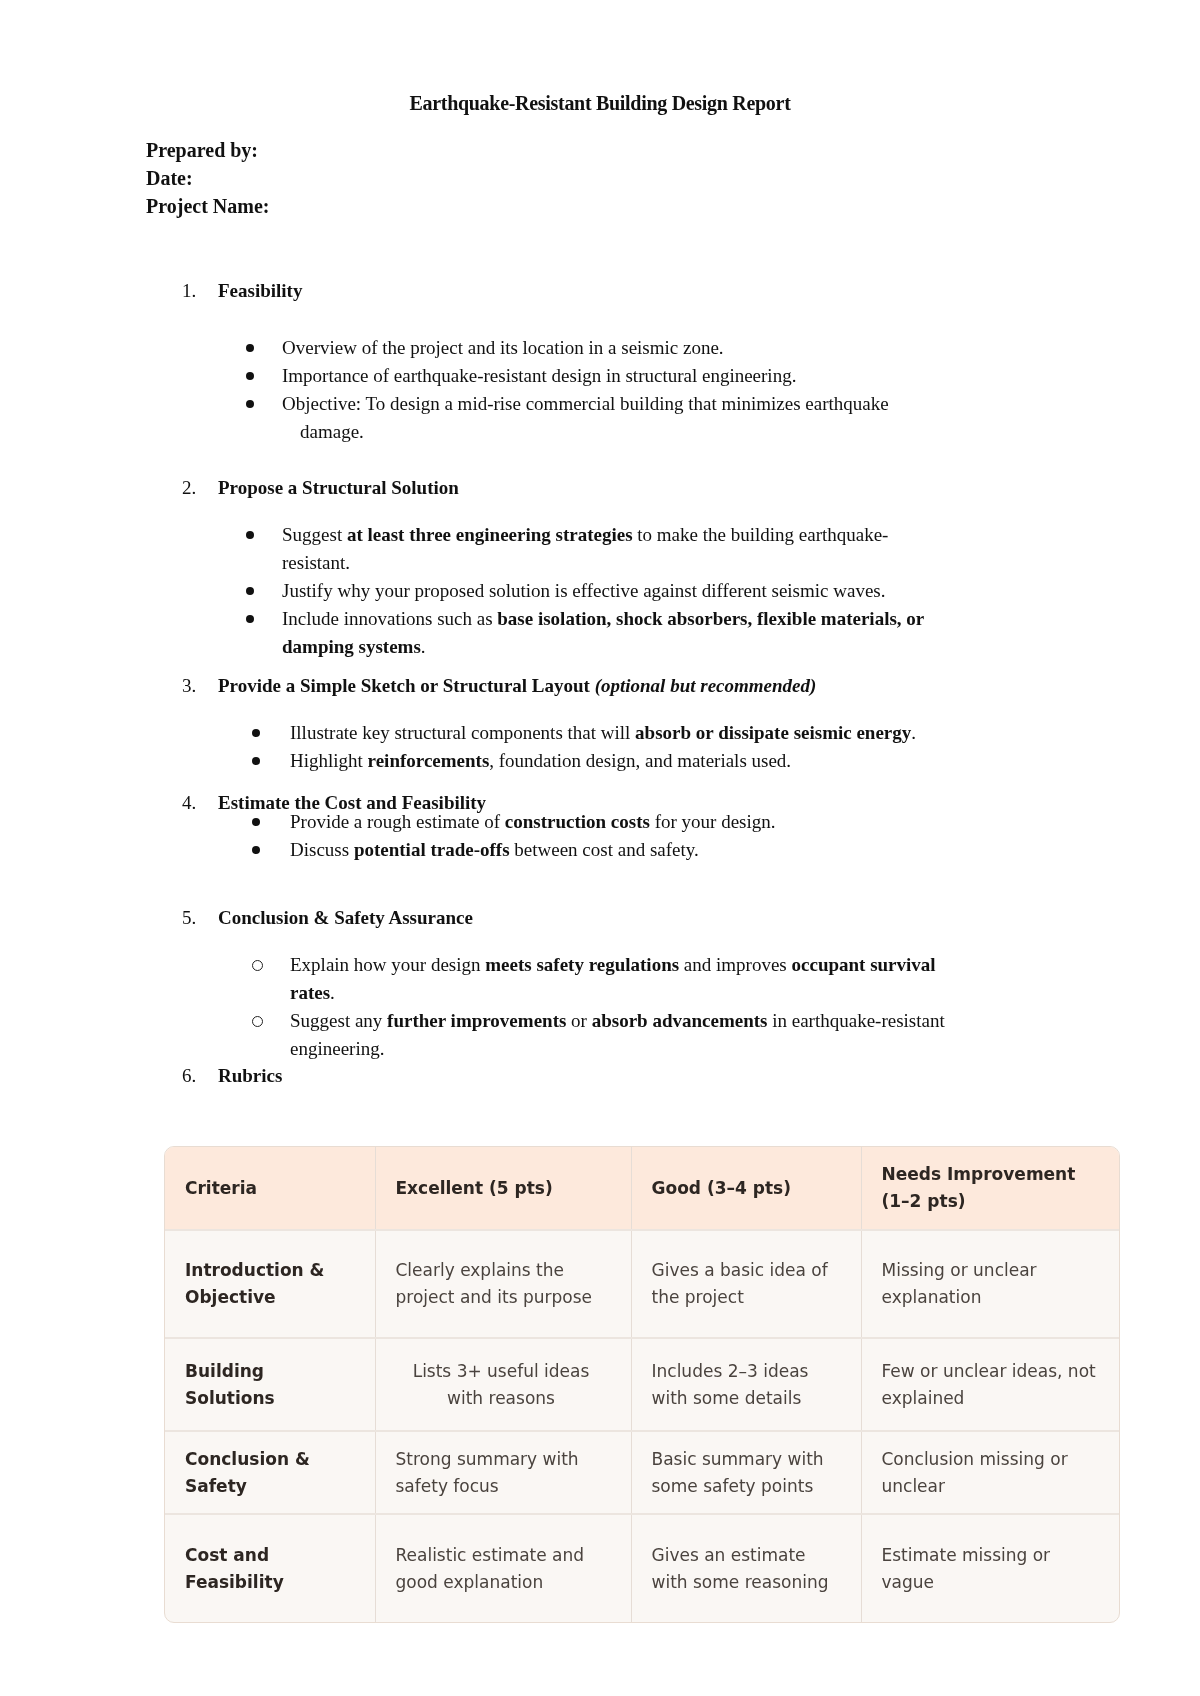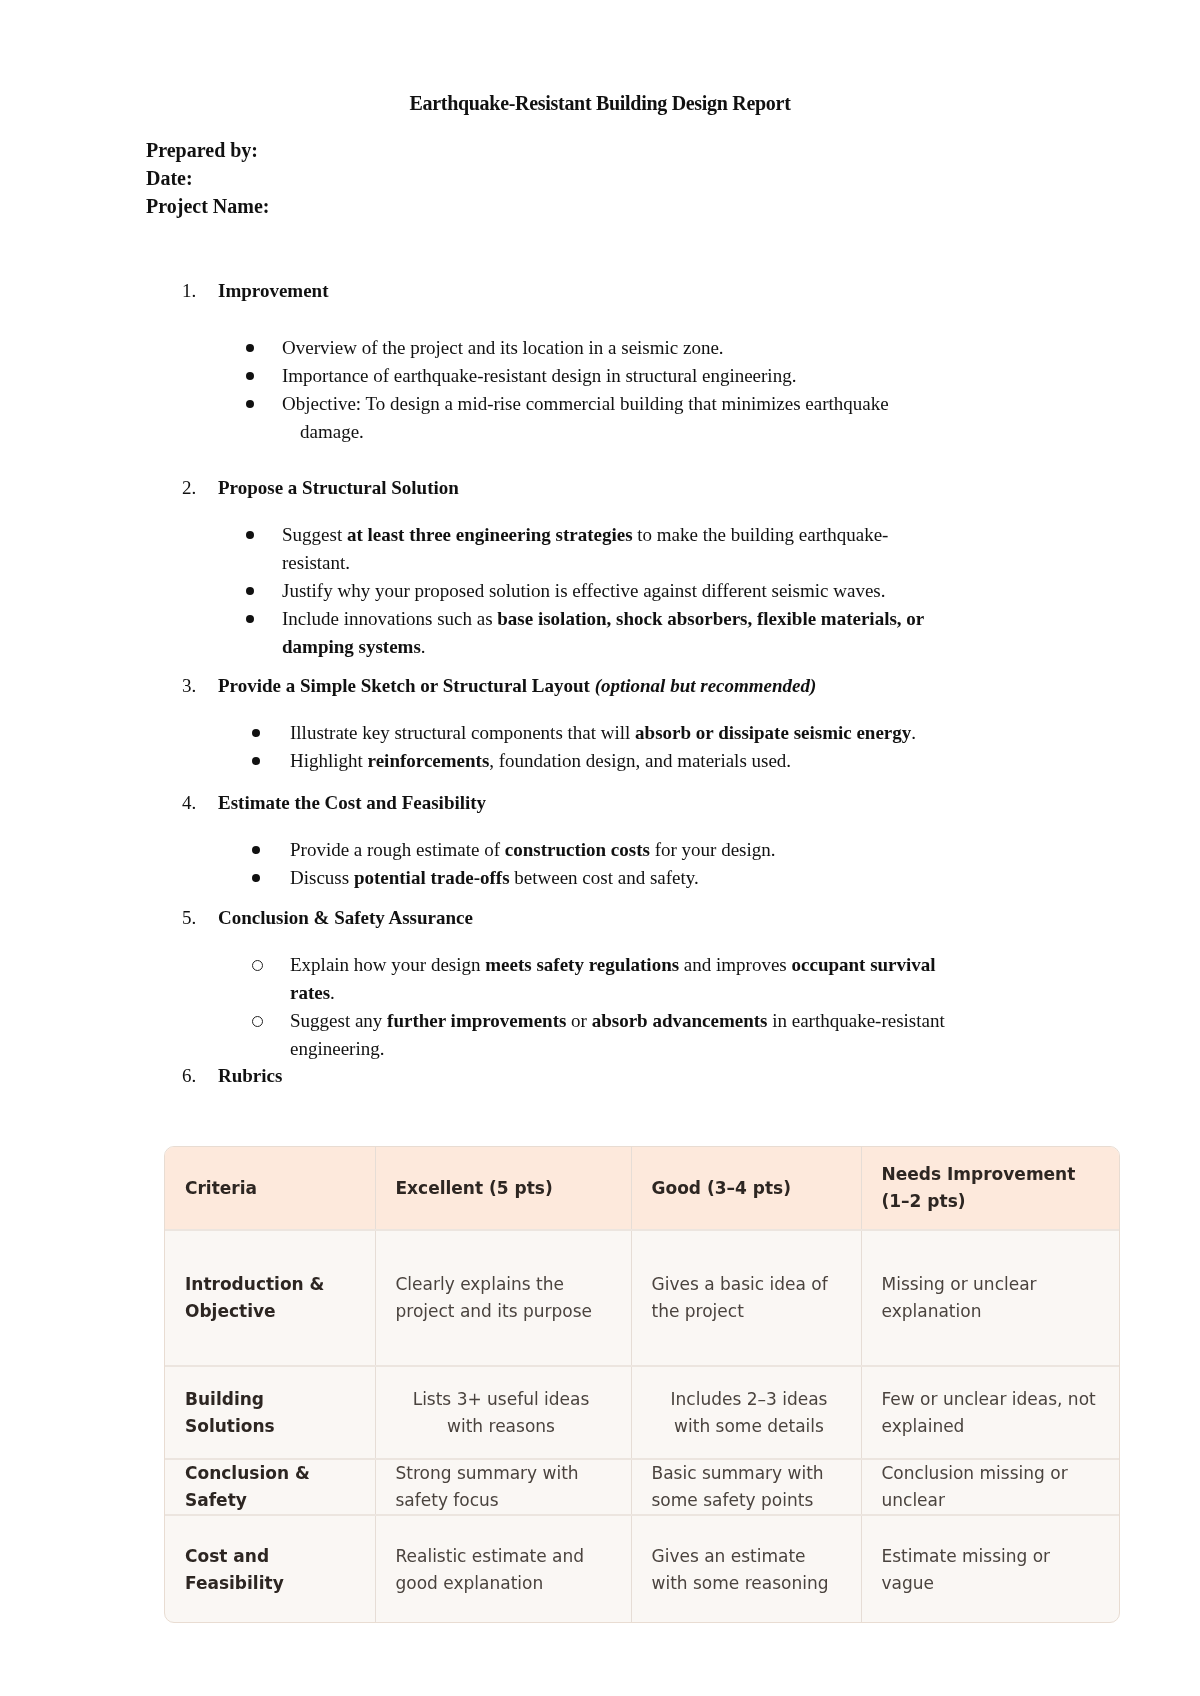--- a/index.html
+++ b/index.html
@@ -44,21 +44,21 @@
   <div class="title">Earthquake-Resistant Building Design Report</div>
 
   <div class="meta">
     <div>Prepared by:</div>
     <div>Date:</div>
     <div>Project Name:</div>
   </div>
 
   <div class="section" style="top:280px;">
     <span class="sec-num">1.</span>
-    <span class="sec-title">Improvement</span>
+    <span class="sec-title">Feasibility</span>
   </div>
   <ul class="blist" style="left:252px; top:334px;">
     <li>
       <span class="bullet" style="left:-6px; top:10px;"></span>
       <span style="padding-left:30px;">Overview of the project and its location in a seismic zone.</span>
     </li>
     <li>
       <span class="bullet" style="left:-6px; top:10px;"></span>
       <span style="padding-left:30px;">Importance of earthquake-resistant design in structural engineering.</span>
     </li>
@@ -102,21 +102,21 @@
     <li>
       <span class="bullet" style="left:-6px; top:10px;"></span>
       <span style="padding-left:32px;">Highlight </span><b>reinforcements</b><span>, foundation design, and materials used.</span>
     </li>
   </ul>
 
   <div class="section" style="top:792px;">
     <span class="sec-num">4.</span>
     <span class="sec-title">Estimate the Cost and Feasibility</span>
   </div>
-  <ul class="blist" style="left:258px; top:836px;">
+  <ul class="blist" style="left:258px; top:808px;">
     <li>
       <span class="bullet" style="left:-6px; top:10px;"></span>
       <span style="padding-left:32px;">Provide a rough estimate of </span><b>construction costs</b><span> for your design.</span>
     </li>
     <li>
       <span class="bullet" style="left:-6px; top:10px;"></span>
       <span style="padding-left:32px;">Discuss </span><b>potential trade-offs</b><span> between cost and safety.</span>
     </li>
   </ul>
 
@@ -152,30 +152,30 @@
       </colgroup>
       <thead>
         <tr>
           <th>Criteria</th>
           <th>Excellent (5 pts)</th>
           <th>Good (3–4 pts)</th>
           <th style="padding-right:20px;">Needs Improvement (1–2 pts)</th>
         </tr>
       </thead>
       <tbody>
-        <tr style="height:136px;">
+        <tr style="height:108px;">
           <td class="crit" style="padding-right:20px;">Introduction &amp; Objective</td>
           <td style="padding-right:24px;">Clearly explains the project and its purpose</td>
           <td style="padding-right:24px;">Gives a basic idea of the project</td>
           <td style="padding-right:24px;">Missing or unclear explanation</td>
         </tr>
         <tr style="height:93px;">
           <td class="crit" style="padding-right:60px;">Building Solutions</td>
           <td style="padding-right:24px;text-align:center;">Lists 3+ useful ideas with reasons</td>
-          <td style="padding-right:14px;text-align:center;">Includes 2–3 ideas with some details</td>
+          <td style="padding-right:14px;">Includes 2–3 ideas with some details</td>
           <td style="padding-right:10px;">Few or unclear ideas, not explained</td>
         </tr>
         <tr>
           <td class="crit" style="padding-right:40px;">Conclusion &amp; Safety</td>
           <td style="padding-right:24px;">Strong summary with safety focus</td>
           <td style="padding-right:10px;">Basic summary with some safety points</td>
           <td style="padding-right:40px;">Conclusion missing or unclear</td>
         </tr>
         <tr style="height:108px;">
           <td class="crit" style="padding-right:60px;">Cost and Feasibility</td>

